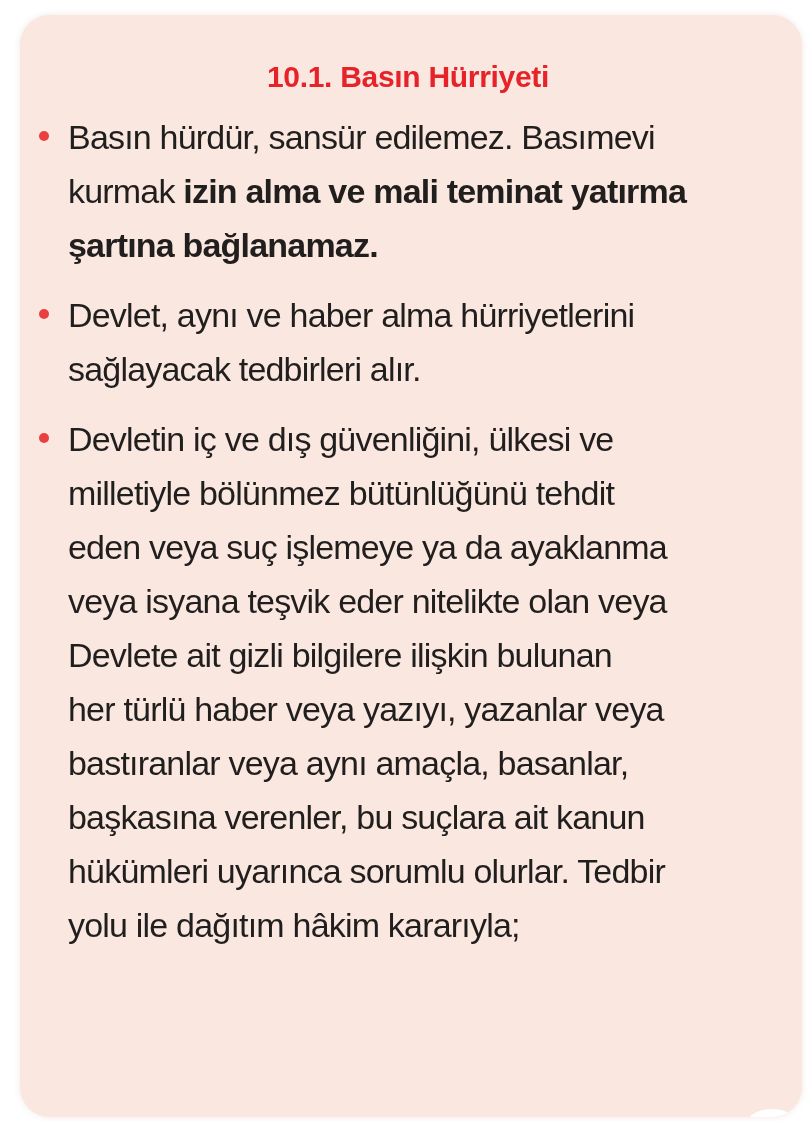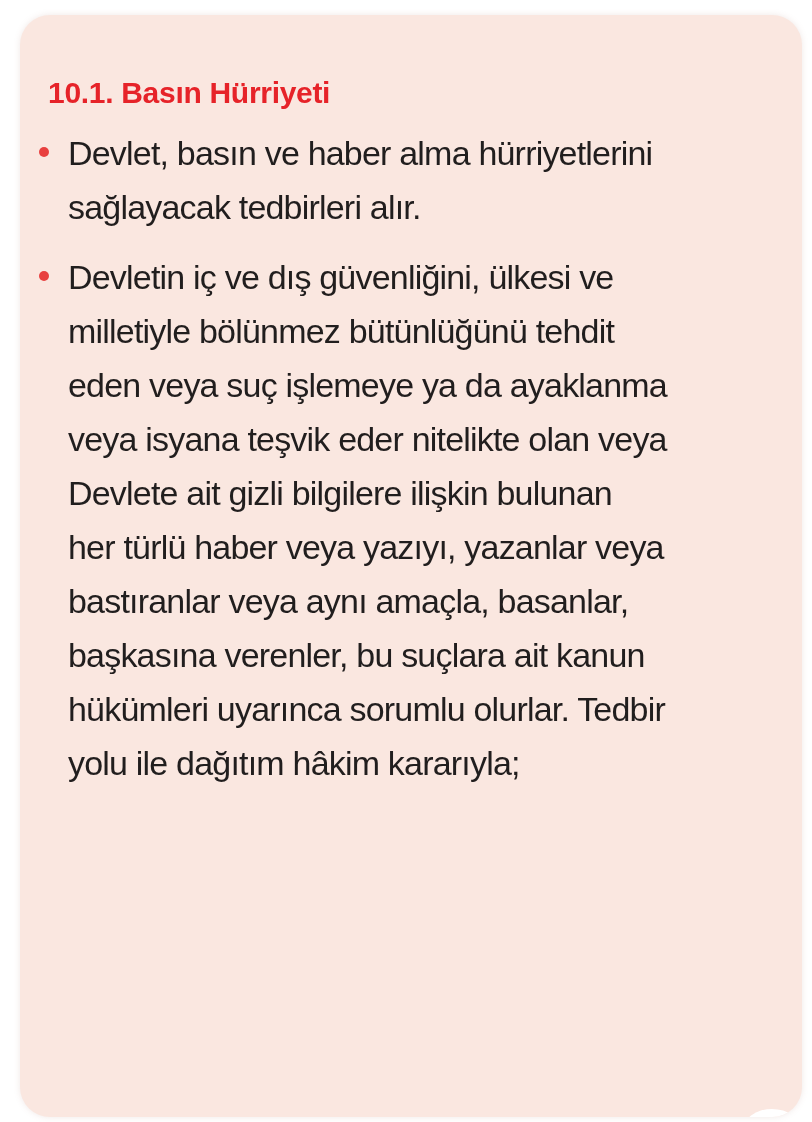--- a/index.html
+++ b/index.html
@@ -26,25 +26,26 @@
     height: 1102px;
     background: var(--card-bg, #fae7e0);
     border-radius: 30px;
     overflow: hidden;
     box-shadow: 0 0 6px rgba(170, 125, 115, 0.18);
   }
   .card-inner {
     padding: 45px 18px 0 12px;
   }
   .heading {
-    margin: 16px;
+    margin: 0;
     font-size: 30px;
     font-weight: bold;
     letter-spacing: -0.3px;
     color: var(--heading-red, #e62329);
+    text-align: center;
   }
   .bullet-list {
     list-style: none;
     margin: 16px 0 0 0;
     padding: 0;
   }
   .bullet-list li {
     position: relative;
     padding-left: 36px;
     margin: 0 0 16px 0;
@@ -78,21 +79,24 @@
   }
 </style>
 </head>
 <body>
 
 <div class="page">
   <div class="card">
     <div class="card-inner">
       <h2 class="heading">10.1. Basın Hürriyeti</h2>
       <ul class="bullet-list">
-          <li><span>Devlet, basın ve haber alma hürriyetlerini
+          <li><span>Basın hürdür, sansür edilemez. Basımevi
+kurmak </span><b>izin alma ve mali teminat yatırma
+şartına bağlanamaz.</b></li>
+          <li><span>Devlet, aynı ve haber alma hürriyetlerini
 sağlayacak tedbirleri alır.</span></li>
           <li><span>Devletin iç ve dış güvenliğini, ülkesi ve
 milletiyle bölünmez bütünlüğünü tehdit
 eden veya suç işlemeye ya da ayaklanma
 veya isyana teşvik eder nitelikte olan veya
 Devlete ait gizli bilgilere ilişkin bulunan
 her türlü haber veya yazıyı, yazanlar veya
 bastıranlar veya aynı amaçla, basanlar,
 başkasına verenler, bu suçlara ait kanun
 hükümleri uyarınca sorumlu olurlar. Tedbir

